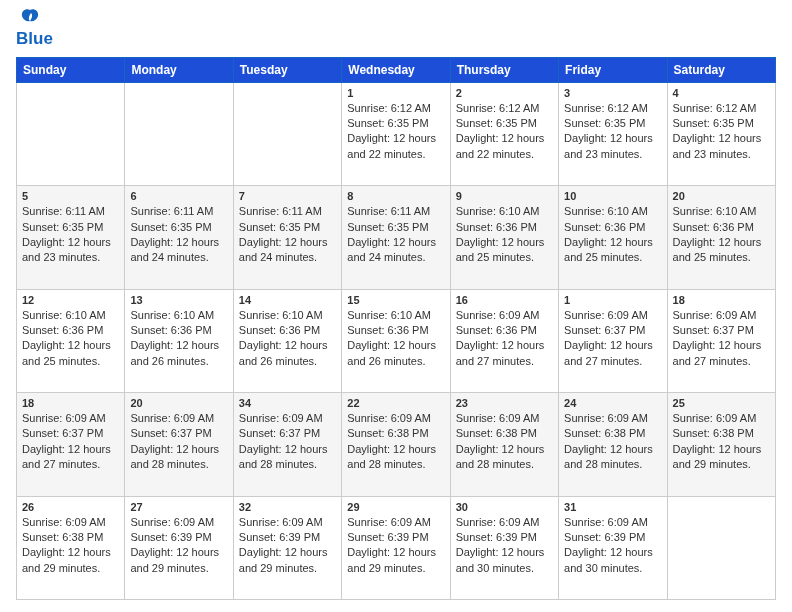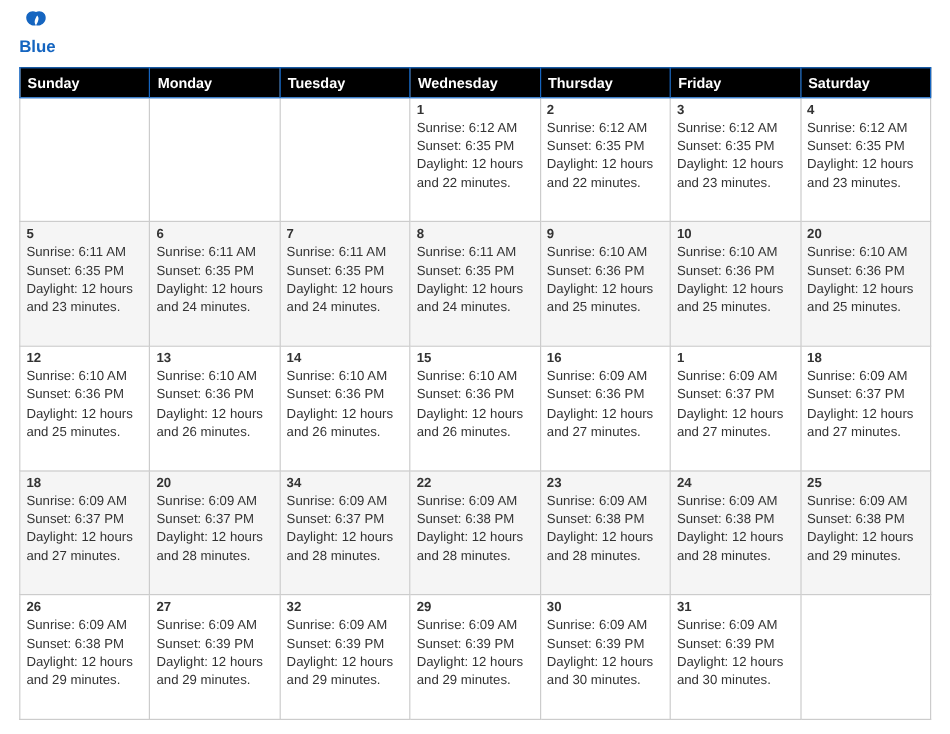--- a/index.html
+++ b/index.html
@@ -50,21 +50,21 @@
       font-size: 14px;
       color: #555;
     }
     .calendar {
       flex: 1;
       border-collapse: collapse;
       width: 100%;
       table-layout: fixed;
     }
     .calendar th {
-      background: #000000;
+      background: #1d4ed8;
       color: #fff;
       font-size: 12px;
       font-weight: bold;
       text-align: left;
       padding: 5px 6px;
       border: 1px solid #1565c0;
       margin-top: 27px;
     }
     .calendar td {
       vertical-align: top;
@@ -103,21 +103,21 @@
   <div class="header">
     <div class="logo">
       <div style="line-height:1.1">
         <div style="display:flex;align-items:center;gap:2px;">
           <span class="logo-general"></span>
           <svg class="logo-bird" viewBox="0 0 20 22" fill="#1565c0">
             <path d="M10 2 C14 0, 19 3, 18 8 C17 12, 13 14, 10 13 C12 10, 13 7, 11 5 C9 8, 8 11, 10 13 C7 14, 3 12, 2 8 C1 3, 6 0, 10 2 Z"></path>
           </svg>
         </div>
         <div>
-          <span class="logo-blue" style="font-size:14px;font-weight:bold;color:#1565c0;">Blue</span>
+          <span class="logo-blue" style="font-size:17px;font-weight:bold;color:#1565c0;">Blue</span>
         </div>
       </div>
     </div>
     <div class="title-block">
       <div class="title-month"></div>
       <div class="title-location"></div>
     </div>
   </div>
 
   <table class="calendar">

